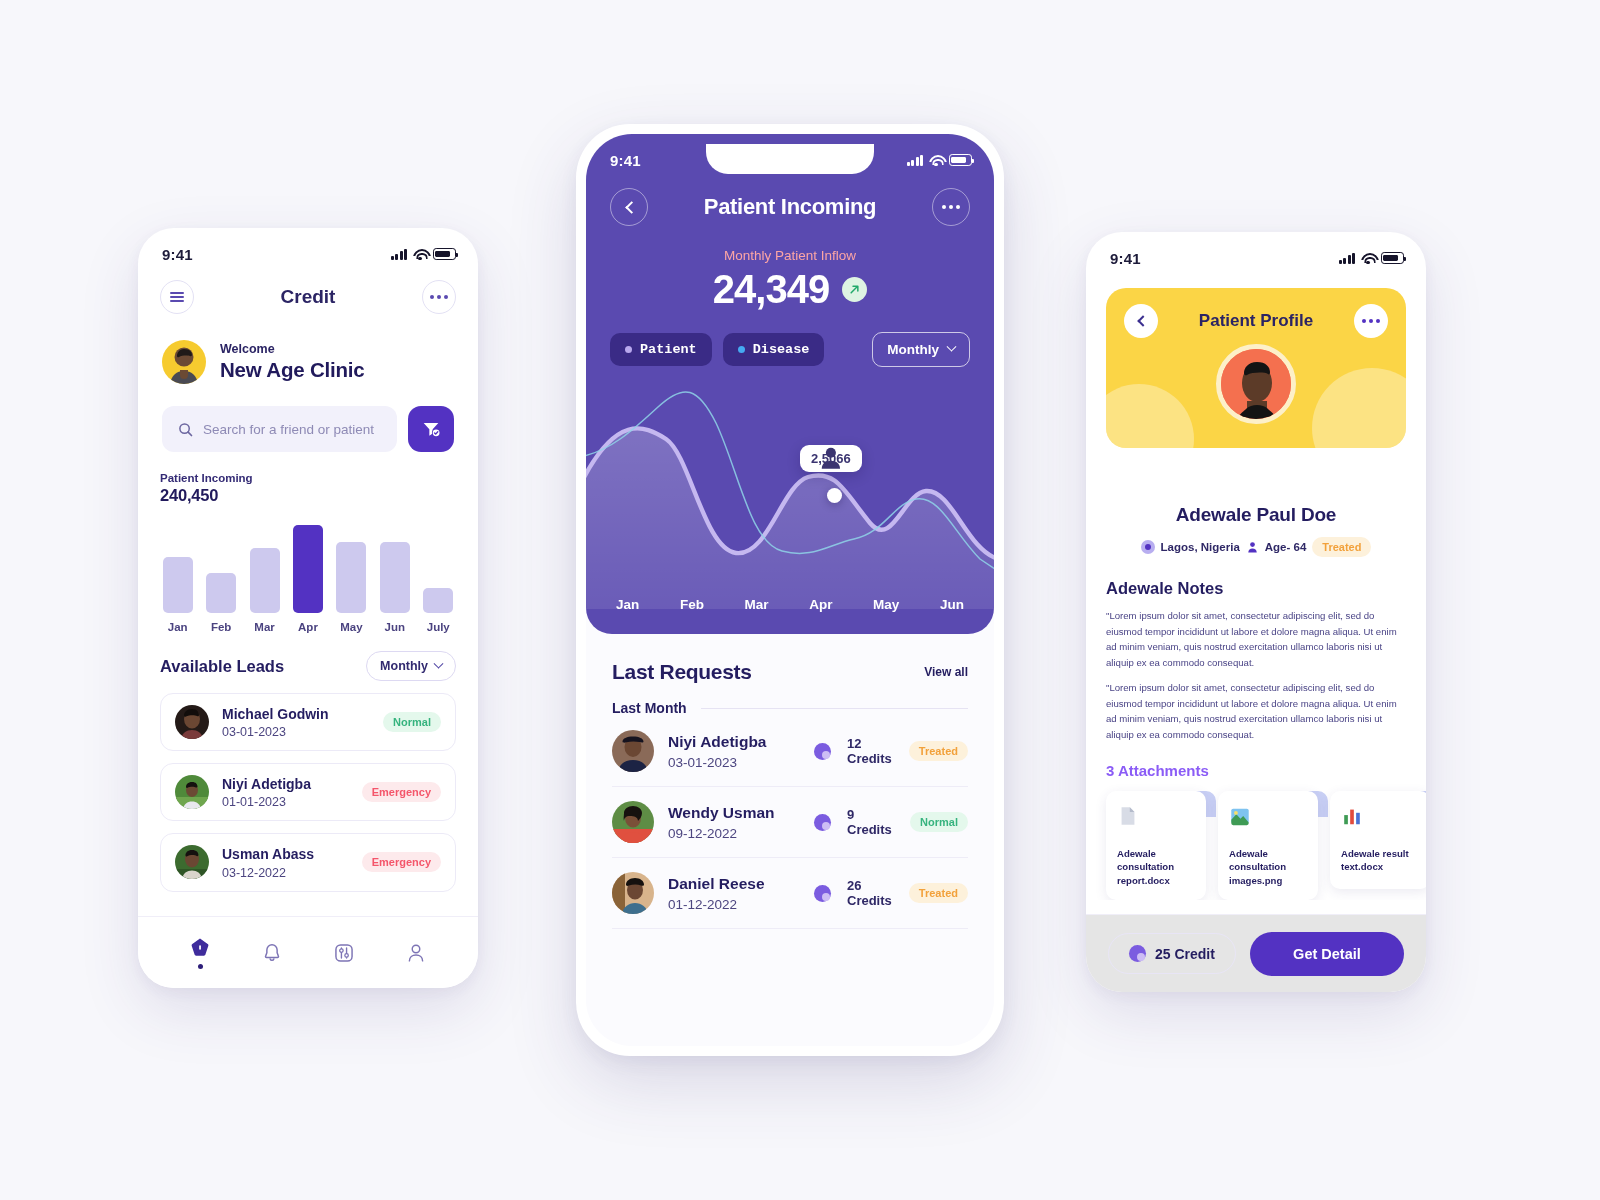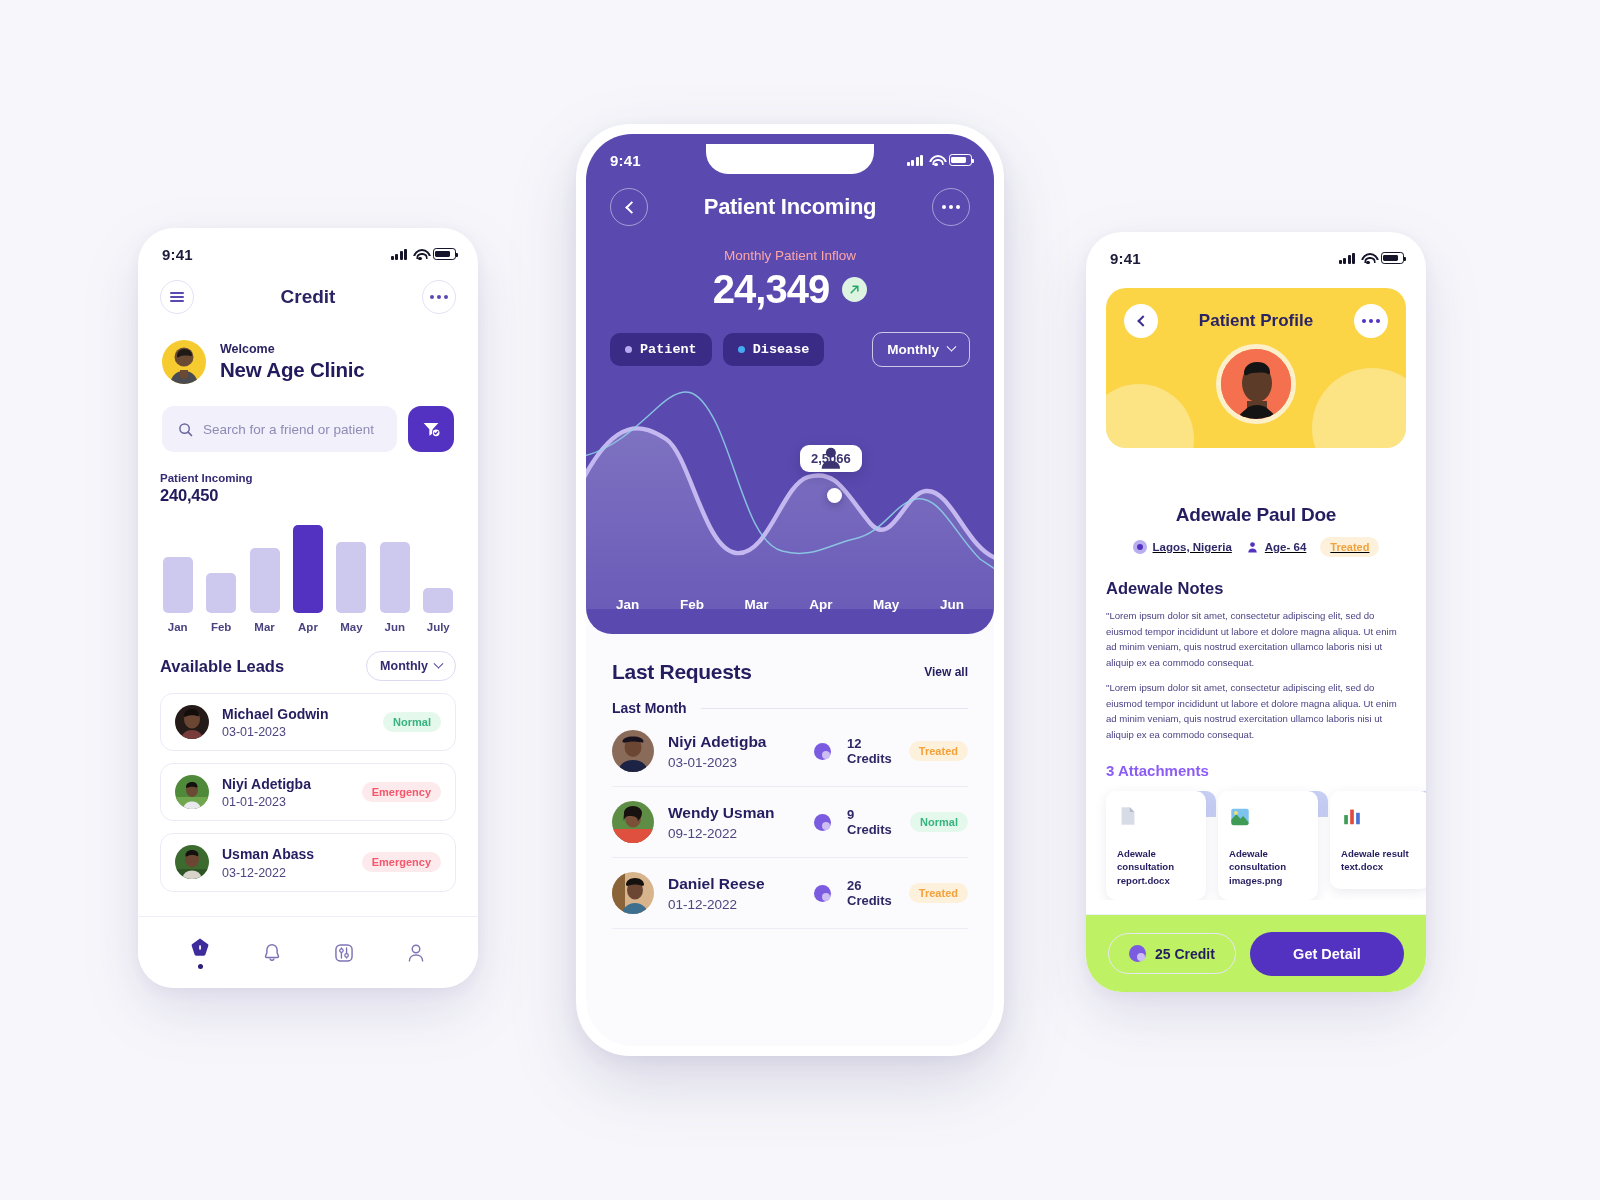--- a/index.html
+++ b/index.html
@@ -152,34 +152,34 @@
   .p3-card{margin:18px 20px 0;background:#fbd546;border-radius:20px;height:160px;position:relative;overflow:hidden;}
   .p3-card .blob{position:absolute;border-radius:50%;background:rgba(255,255,255,.33);}
   .p3-head{display:flex;align-items:center;justify-content:space-between;padding:16px 18px 0;position:relative;z-index:2;}
   .circ-w{width:34px;height:34px;border-radius:50%;background:#fff;display:flex;align-items:center;justify-content:center;}
   .circ-w .dots i{background:#5332c2;}
   .back-p{width:8px;height:8px;border-left:2.1px solid #3b2f8f;border-bottom:2.1px solid #3b2f8f;transform:rotate(45deg) translate(1.4px,-1.4px);}
   .p3-title{font-size:17px;font-weight:700;color:#2b2464;}
   .p3-avatar{position:absolute;left:50%;transform:translateX(-50%);top:112px;width:80px;height:80px;border-radius:50%;
              border:5px solid #fdf0c8;overflow:hidden;background:#f4704f;z-index:4;}
   .p3-name{text-align:center;font-size:19px;font-weight:700;color:#241d60;margin-top:56px;letter-spacing:-.2px;}
-  .p3-meta{display:flex;align-items:center;justify-content:center;gap:14px;margin-top:11px;text-decoration:underline;}
+  .p3-meta{display:flex;align-items:center;justify-content:center;gap:6px;margin-top:11px;}
   .meta-i{display:flex;align-items:center;gap:6px;font-size:11.5px;font-weight:700;color:#2f2866;}
   .pin{width:14px;height:14px;border-radius:50%;background:#b8aef0;display:flex;align-items:center;justify-content:center;}
   .pin:after{content:"";width:6px;height:6px;border-radius:50%;background:#5332c2;}
   .notes-h{font-size:16.5px;font-weight:700;color:#241d60;padding:22px 20px 0;}
   .note-p{font-size:9.6px;line-height:1.62;color:#4a4486;padding:10px 20px 0;}
   .att-h{font-size:15px;font-weight:700;color:#8b5cf6;padding:20px 20px 0;}
   .att-row{display:flex;gap:12px;padding:12px 0 0 20px;overflow:hidden;}
   .att{width:100px;flex:none;position:relative;}
   .att-fold{position:absolute;right:-10px;top:0;width:44px;height:26px;background:#c9d0f5;border-radius:5px 10px 0 0;}
   .att-body{position:relative;background:#fff;border-radius:10px;box-shadow:0 3px 12px rgba(60,50,120,.1);
             padding:14px 11px 13px;min-height:98px;}
   .att-name{font-size:9.6px;font-weight:700;color:#241d60;line-height:1.38;margin-top:16px;}
-  .p3-foot{position:absolute;left:0;right:0;bottom:0;height:78px;background:#bef264;border-top:1px solid #f0eef8;
+  .p3-foot{position:absolute;left:0;right:0;bottom:0;height:78px;background:#e5e5e5;border-top:1px solid #f0eef8;
            display:flex;align-items:center;gap:14px;padding:8px 22px;}
   .credit-pill{border:1.3px solid #e8e5f6;border-radius:22px;padding:11px 20px;display:flex;align-items:center;gap:9px;}
   .credit-t{font-size:14px;font-weight:700;color:#241d60;}
   .get-btn{flex:1;background:#5332c2;border-radius:22px;height:44px;display:flex;align-items:center;justify-content:center;
            font-size:14.5px;font-weight:700;color:#fff;}
 </style>
 </head>
 <body>
 
 <div class="canvas">

